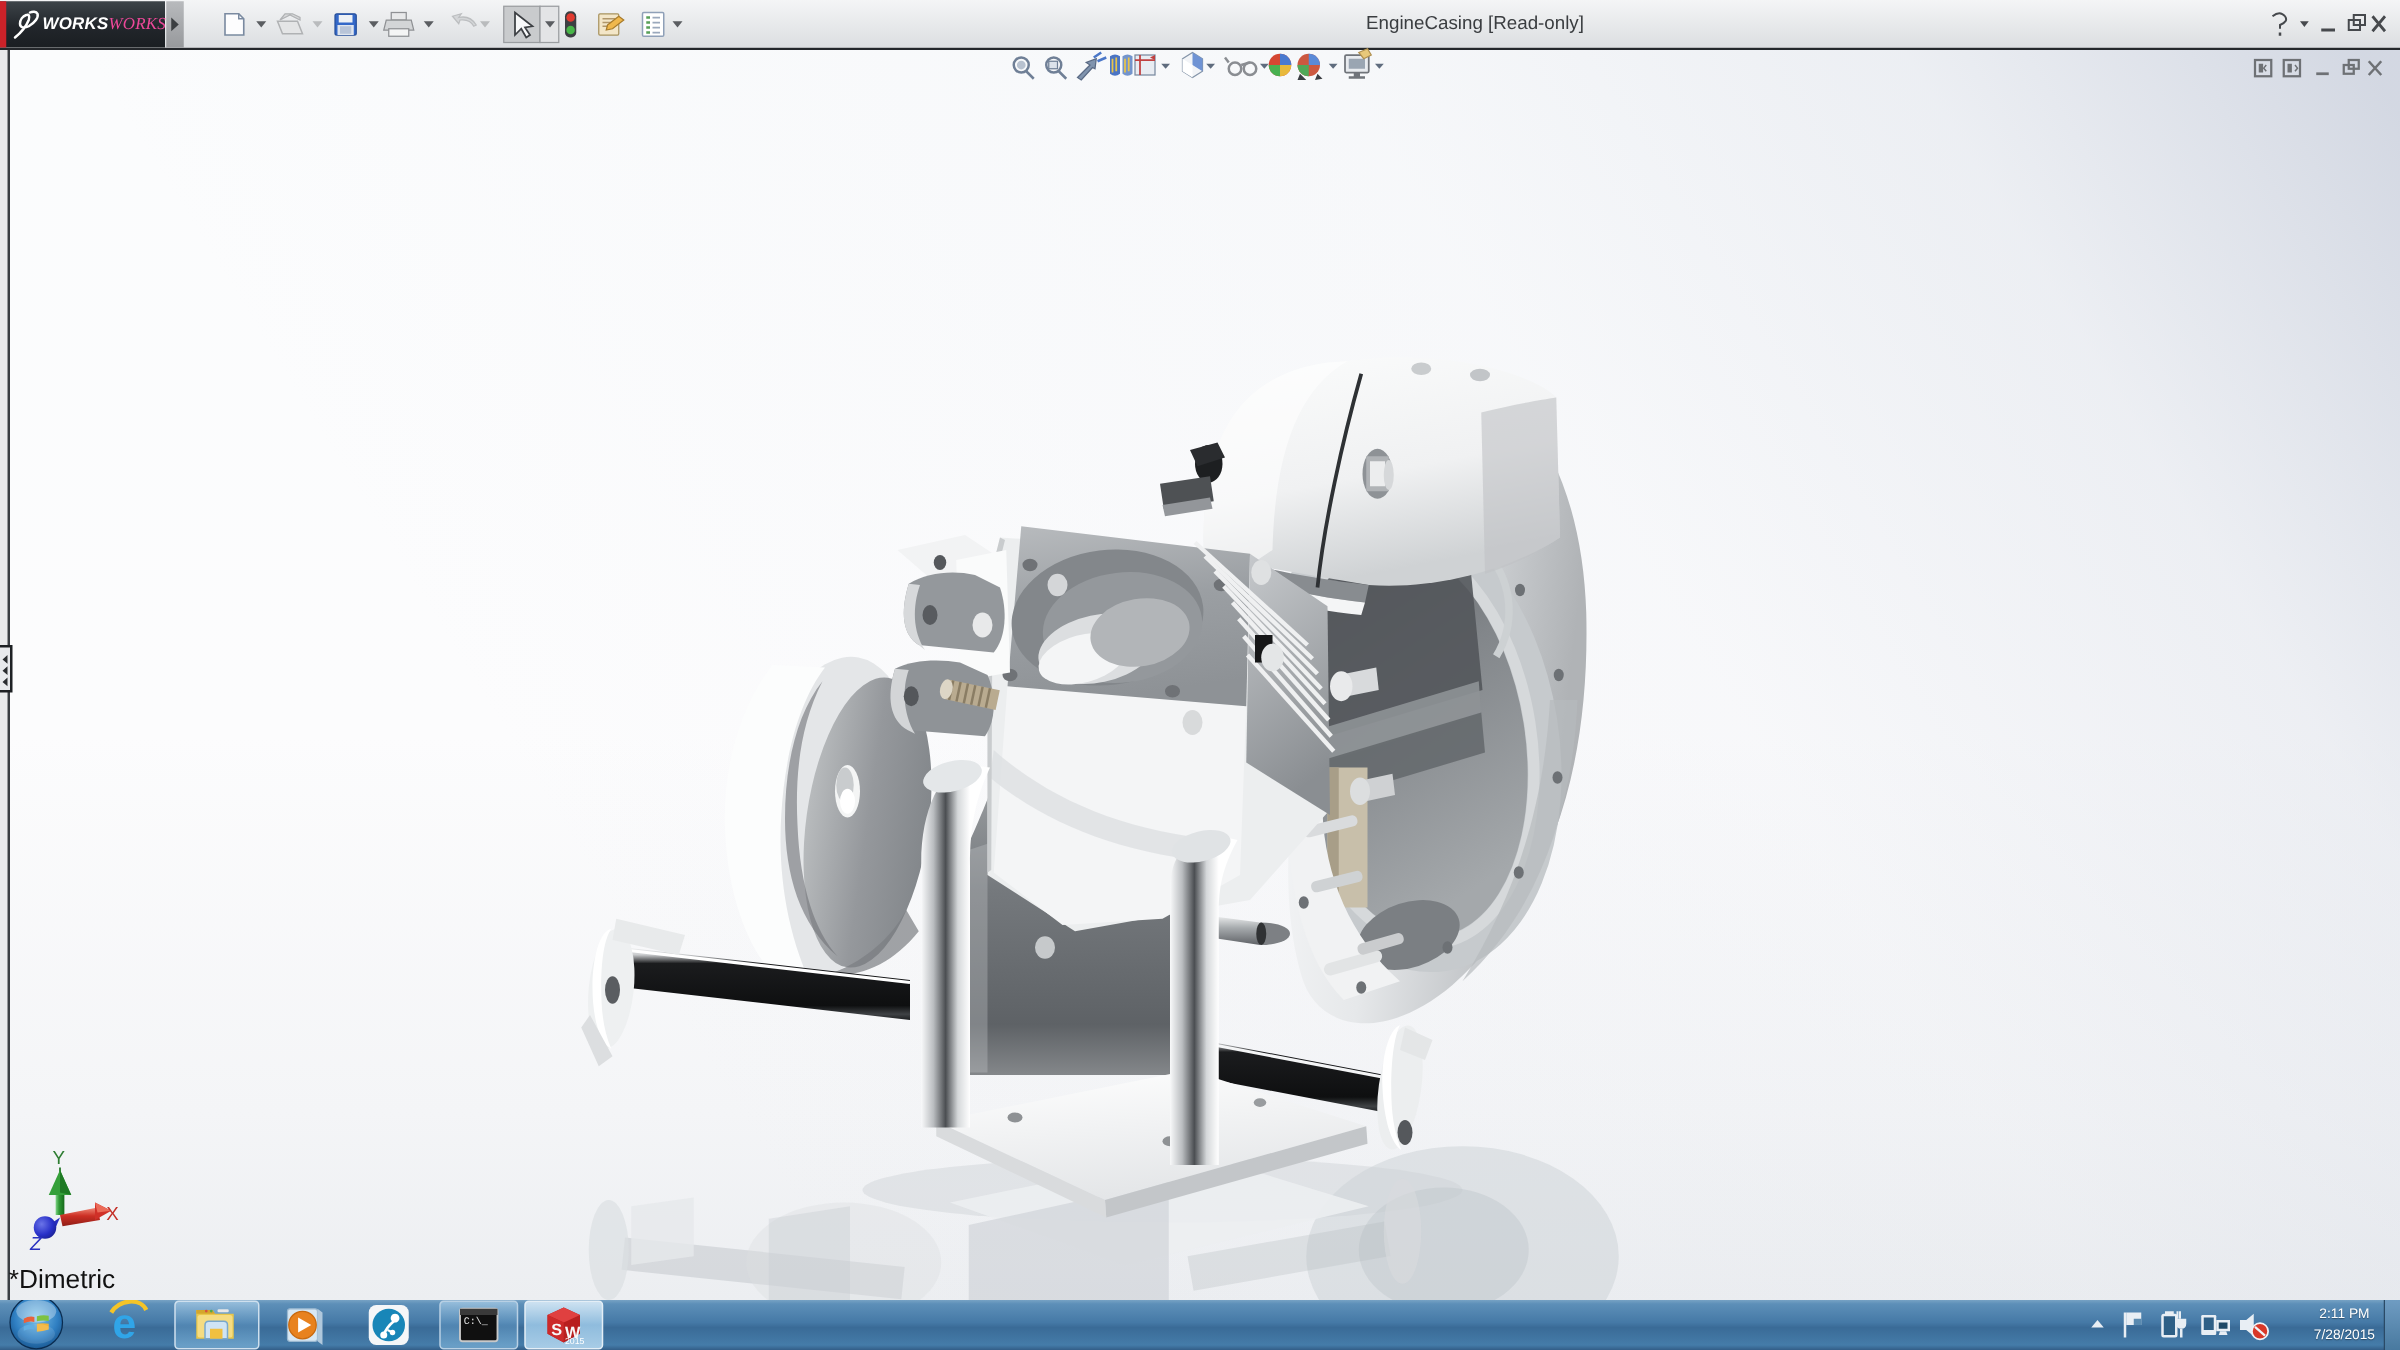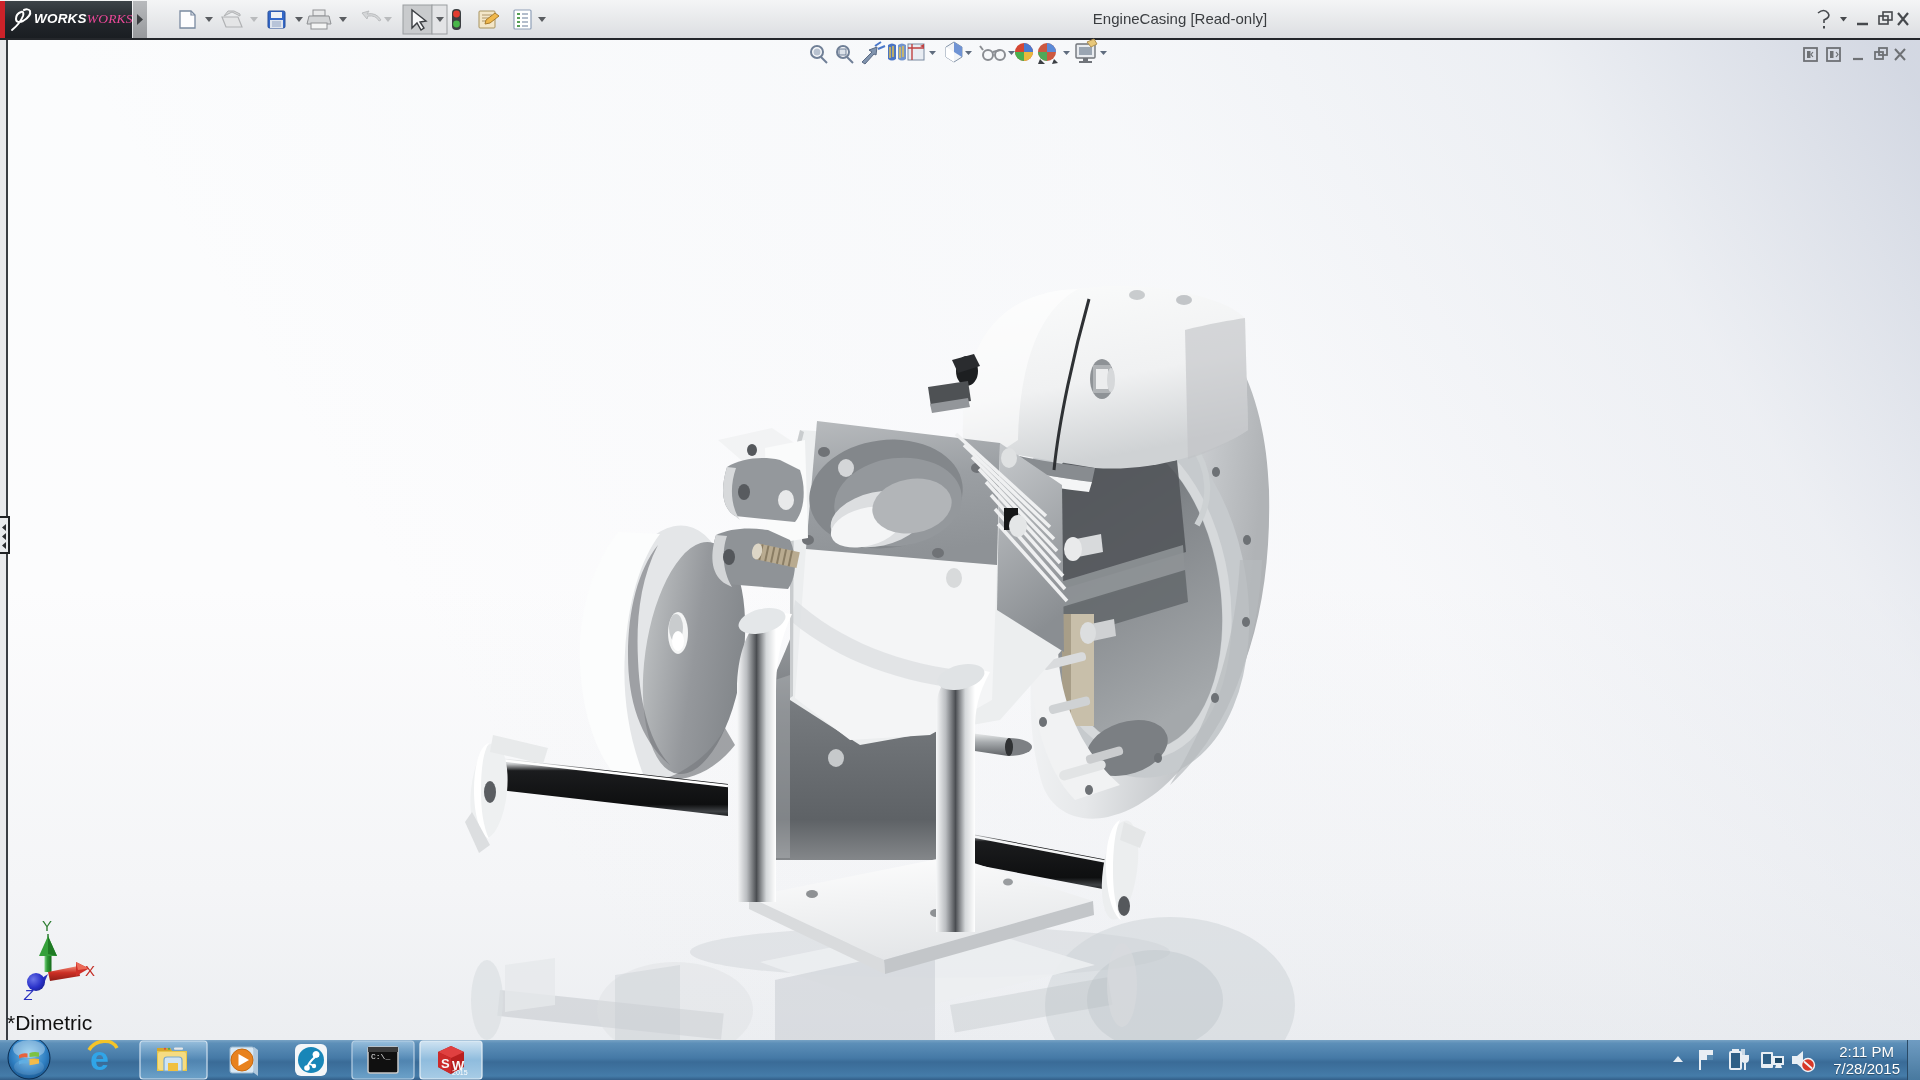--- a/index.html
+++ b/index.html
@@ -8,21 +8,21 @@
 #redstrip{position:absolute;left:0;top:1px;width:5px;height:37px;background:#cc2229;}
 #logotext{position:absolute;left:34px;top:11px;color:#fff;font-style:italic;font-size:13.5px;letter-spacing:0.2px;}
 #logotext span{color:#ec4899;font-weight:normal;font-family:Liberation Serif, serif;}
 #logoarrow{position:absolute;left:133px;top:1px;width:14px;height:37px;background:linear-gradient(#b8babd,#97999c);}
 #title{position:absolute;left:440px;top:0;width:1480px;height:39px;text-align:center;line-height:38px;font-size:15px;color:#3a3d40;}
 #viewport{position:absolute;left:0;top:38px;width:1920px;height:1002px;}
 #vpborder{position:absolute;left:0;top:38px;width:1920px;height:1002px;border-top:2px solid #24272b;pointer-events:none;}
 #vpleft{position:absolute;left:6px;top:40px;width:2px;height:1000px;background:#3a3e43;}
 #vpleftpad{position:absolute;left:0;top:40px;width:6px;height:1000px;background:#e9eaec;}
 #taskbar{position:absolute;left:0;top:1040px;width:1920px;height:40px;background:linear-gradient(#77a2c4 0%,#5d8fb8 8%,#4579a6 45%,#3a6b97 55%,#457ca9 90%,#335e88 100%);}
-#traytime{position:absolute;right:20px;top:1043px;color:#fff;font-size:15px;text-align:center;line-height:17px;text-shadow:0 1px 1px rgba(0,0,0,0.4);}
+#traytime{position:absolute;right:20px;top:1043px;color:#fff;font-size:11px;text-align:center;line-height:17px;text-shadow:0 1px 1px rgba(0,0,0,0.4);}
 #showdesk{position:absolute;right:0;top:1040px;width:12px;height:40px;background:linear-gradient(#6f9cc2,#48799f);border-left:1px solid #2a4a66;}
 </style>
 </head>
 <body>
 
 <div id="viewport">
 <svg width="1920" height="1002" viewBox="0 38 1920 1002">
 <defs>
 <linearGradient id="bgv" x1="0" y1="0" x2="0" y2="1">
   <stop offset="0" stop-color="#fbfcfd"></stop>

